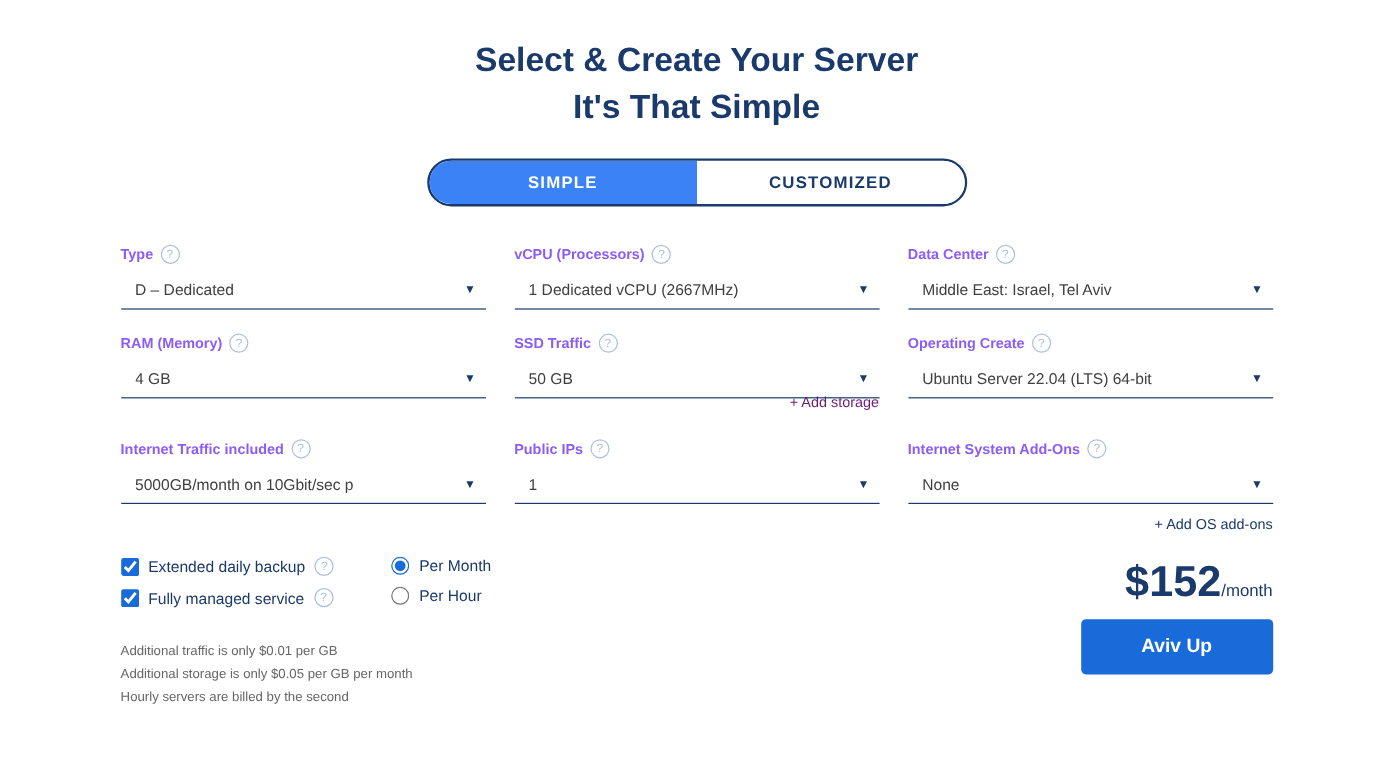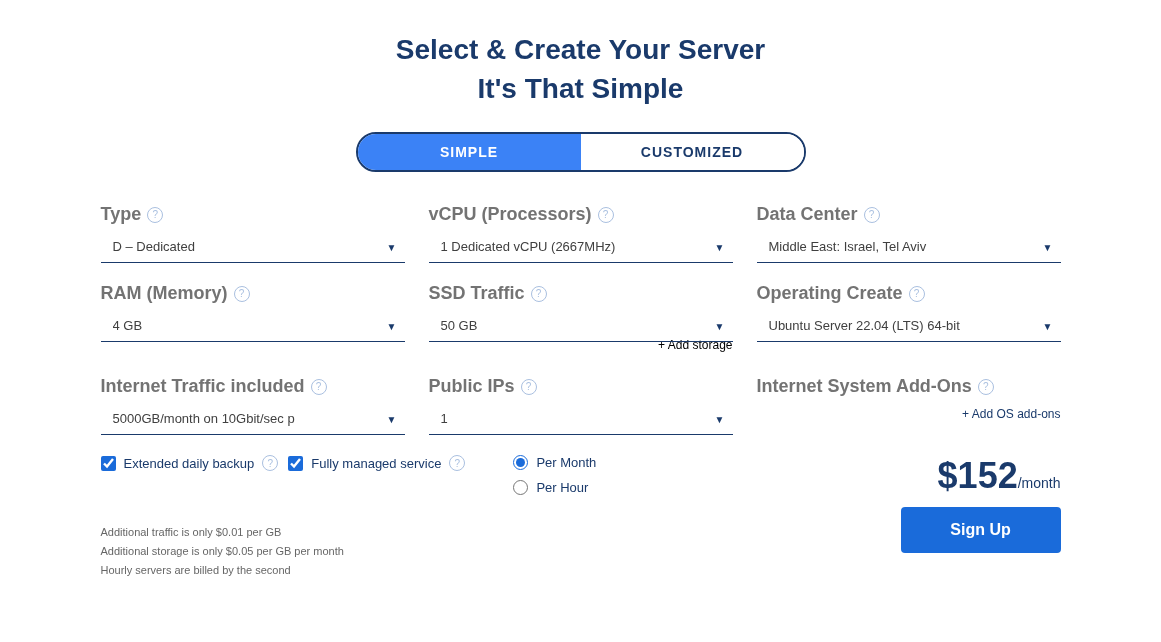--- a/index.html
+++ b/index.html
@@ -62,23 +62,23 @@
       display: flex;
       flex-direction: column;
       gap: 6px;
     }
     .form-label-row {
       display: flex;
       align-items: center;
       gap: 6px;
     }
     .form-label {
-      font-size: 18px;
+      font-size: 12px;
       font-weight: 600;
-      color: #737373;
+      color: #8b5cf6;
     }
     .help-icon {
       width: 16px;
       height: 16px;
       border-radius: 50%;
       border: 1.5px solid #aac0e0;
       color: #aac0e0;
       font-size: 10px;
       display: flex;
       align-items: center;
@@ -106,41 +106,42 @@
       position: absolute;
       right: 8px;
       top: 50%;
       transform: translateY(-50%);
       font-size: 10px;
       color: #1a3a6b;
       pointer-events: none;
     }
     .add-link {
       text-align: right;
-      color: #000000;
+      color: #701a75;
       font-size: 12px;
       cursor: pointer;
       margin-top: -10px;
       margin-bottom: 4px;
     }
     .add-os-link {
       text-align: right;
       color: #1a3a6b;
       font-size: 12px;
       cursor: pointer;
       margin-top: 4px;
     }
     .checkbox-section {
       display: flex;
       gap: 48px;
       margin-bottom: 20px;
       align-items: flex-start;
     }
     .checkbox-group {
       display: flex;
+      flex-direction: column;
       gap: 10px;
     }
     .checkbox-item {
       display: flex;
       align-items: center;
       gap: 8px;
       font-size: 13px;
       color: #1a3a6b;
     }
     .checkbox-item input[type="checkbox"] {
@@ -296,20 +297,23 @@
         <div class="help-icon">?</div>
       </div>
       <div class="select-wrapper">
         <select class="form-select"><option>1</option><option>2</option><option>3</option><option>4</option><option>5</option></select>
       </div>
     </div>
     <div class="form-group">
       <div class="form-label-row">
         <span class="form-label">Internet System Add-Ons</span>
         <div class="help-icon">?</div>
+      </div>
+      <div class="select-wrapper">
+        <select class="form-select"><option>None</option><option>cPanel Admin – Up to 5 Accounts</option><option>cPanel Pro</option></select>
       </div>
       <div class="add-os-link" style="text-align:right;">+ Add OS add-ons</div>
     </div>
   </div>
 
   <div style="display:flex; justify-content:space-between; align-items:flex-start; margin-top:10px;">
     <div style="display:flex; flex-direction:column; gap:0;">
       <div class="checkbox-section">
         <div class="checkbox-group">
           <label class="checkbox-item">
@@ -337,17 +341,17 @@
       <div class="notes-section">
         <div>Additional traffic is only $0.01 per GB</div>
         <div>Additional storage is only $0.05 per GB per month</div>
         <div>Hourly servers are billed by the second</div>
       </div>
     </div>
     <div class="price-signup-col">
       <div class="price-section">
         <span class="price-main">$152</span><span class="price-period">/month</span>
       </div>
-      <button class="sign-up-btn">Sign Up</button>
+      <button class="sign-up-btn">Aviv Up</button>
     </div>
   </div>
 
 </div>
 
 </body></html>

